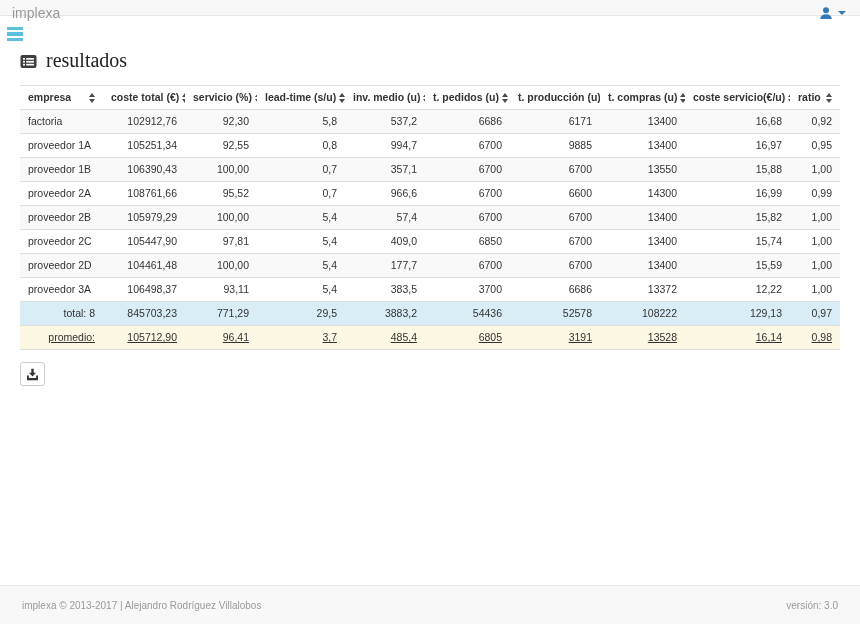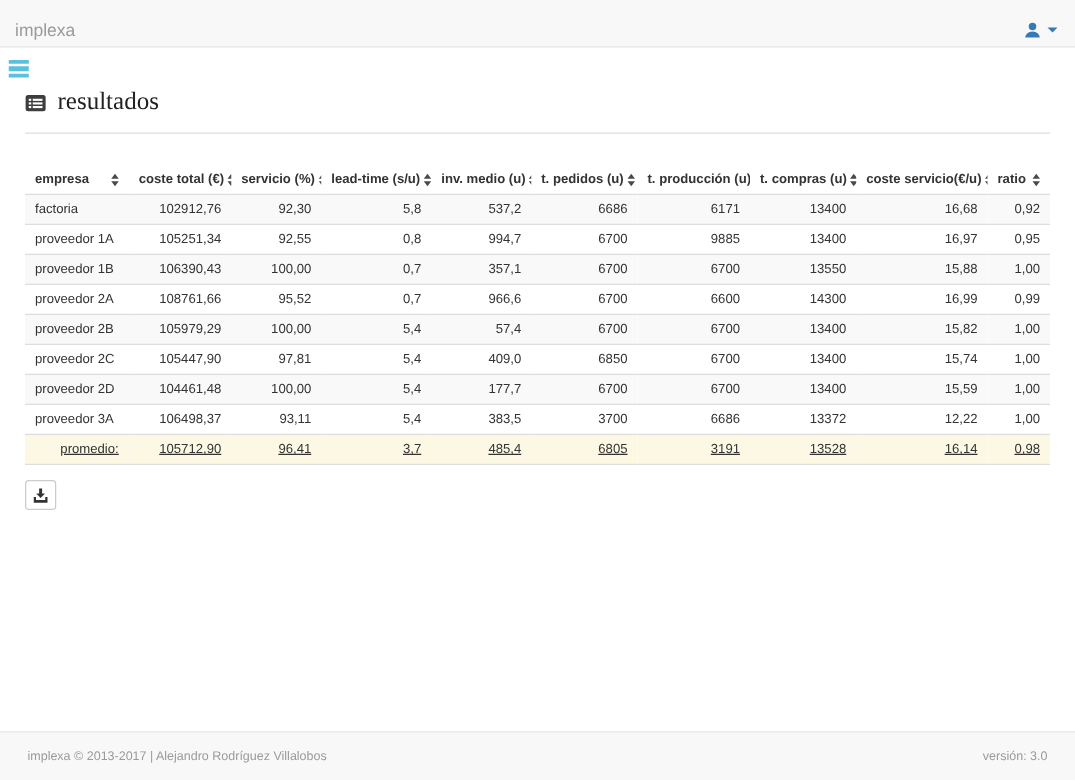--- a/index.html
+++ b/index.html
@@ -8,21 +8,21 @@
     --text:#333; --muted:#9a9a9a;
   }
   *{box-sizing:border-box;}
   html,body{margin:0;padding:0;}
   body{
     width:860px;height:624px;position:relative;overflow:hidden;background:#fff;
     font-family:"Liberation Sans", sans-serif;color:var(--text);
   }
   
   .navbar{
-    height:38px;background:var(--navbar-bg);border-bottom:1px solid var(--navbar-border);
+    height:16px;background:var(--navbar-bg);border-bottom:1px solid var(--navbar-border);
     display:flex;align-items:center;justify-content:space-between;padding:11px 14px 0 12px;
   }
   .brand{font-size:14px;color:var(--muted);}
   .user-menu{display:flex;align-items:center;gap:5px;cursor:pointer;}
   .caret{width:0;height:0;border-left:4px solid transparent;border-right:4px solid transparent;border-top:4px solid var(--accent);}
   
   .menu-toggle{display:inline-flex;flex-direction:column;gap:2px;margin:6px 0 0 5px;padding:2px;cursor:pointer;}
   .menu-toggle i{display:block;width:16px;height:3.5px;background:var(--toggle);}
   
   .container{padding:0 20px;}
@@ -31,21 +31,21 @@
     display:flex;align-items:center;gap:9px;
   }
   .page-title{font-size:20px;color:#222;font-family:Liberation Serif, serif;}
   
   table{width:820px;table-layout:fixed;border-collapse:collapse;}
   th,td{
     padding:5px 8px;font-size:10.5px;line-height:13px;color:var(--text);
     border-bottom:1px solid var(--table-border);overflow:hidden;
   }
   th{font-weight:bold;text-align:left;cursor:pointer;}
-  .th-wrap{display:flex;align-items:center;justify-content:space-between;margin-top:25px;}
+  .th-wrap{display:flex;align-items:center;justify-content:space-between;}
   .th-label{white-space:nowrap;}
   .sort-icon{display:inline-flex;flex-direction:column;align-items:center;gap:2px;margin-left:3px;flex:none;}
   .sort-icon::before{content:"";width:0;height:0;border-left:3.5px solid transparent;border-right:3.5px solid transparent;border-bottom:4px solid #4a4a4a;}
   .sort-icon::after{content:"";width:0;height:0;border-left:3.5px solid transparent;border-right:3.5px solid transparent;border-top:4px solid #4a4a4a;}
   .col-0{width:83px}.col-1{width:82px}.col-2{width:72px}.col-3{width:88px}.col-4{width:80px}
   .col-5{width:85px}.col-6{width:90px}.col-7{width:85px}.col-8{width:105px}.col-9{width:50px}
   tbody tr:nth-child(odd):not(.row-total):not(.row-average){background:var(--stripe);}
   .row-total{background:var(--total-bg);}
   .row-average{background:var(--avg-bg);text-decoration:underline;}
   .row-total td:first-child,.row-average td:first-child{text-align:right;}
@@ -256,20 +256,32 @@
           <td class="cell-num col-1">106498,37</td>
           <td class="cell-num col-2">93,11</td>
           <td class="cell-num col-3">5,4</td>
           <td class="cell-num col-4">383,5</td>
           <td class="cell-num col-5">3700</td>
           <td class="cell-num col-6">6686</td>
           <td class="cell-num col-7">13372</td>
           <td class="cell-num col-8">12,22</td>
           <td class="cell-num col-9">1,00</td>
         </tr>
+        <tr class="row-total">
+          <td class="cell-text col-0">total: 8</td>
+          <td class="cell-num col-1">845703,23</td>
+          <td class="cell-num col-2">771,29</td>
+          <td class="cell-num col-3">29,5</td>
+          <td class="cell-num col-4">3883,2</td>
+          <td class="cell-num col-5">54436</td>
+          <td class="cell-num col-6">52578</td>
+          <td class="cell-num col-7">108222</td>
+          <td class="cell-num col-8">129,13</td>
+          <td class="cell-num col-9">0,97</td>
+        </tr>
         <tr class="row-average">
           <td class="cell-text col-0">promedio:</td>
           <td class="cell-num col-1">105712,90</td>
           <td class="cell-num col-2">96,41</td>
           <td class="cell-num col-3">3,7</td>
           <td class="cell-num col-4">485,4</td>
           <td class="cell-num col-5">6805</td>
           <td class="cell-num col-6">3191</td>
           <td class="cell-num col-7">13528</td>
           <td class="cell-num col-8">16,14</td>

